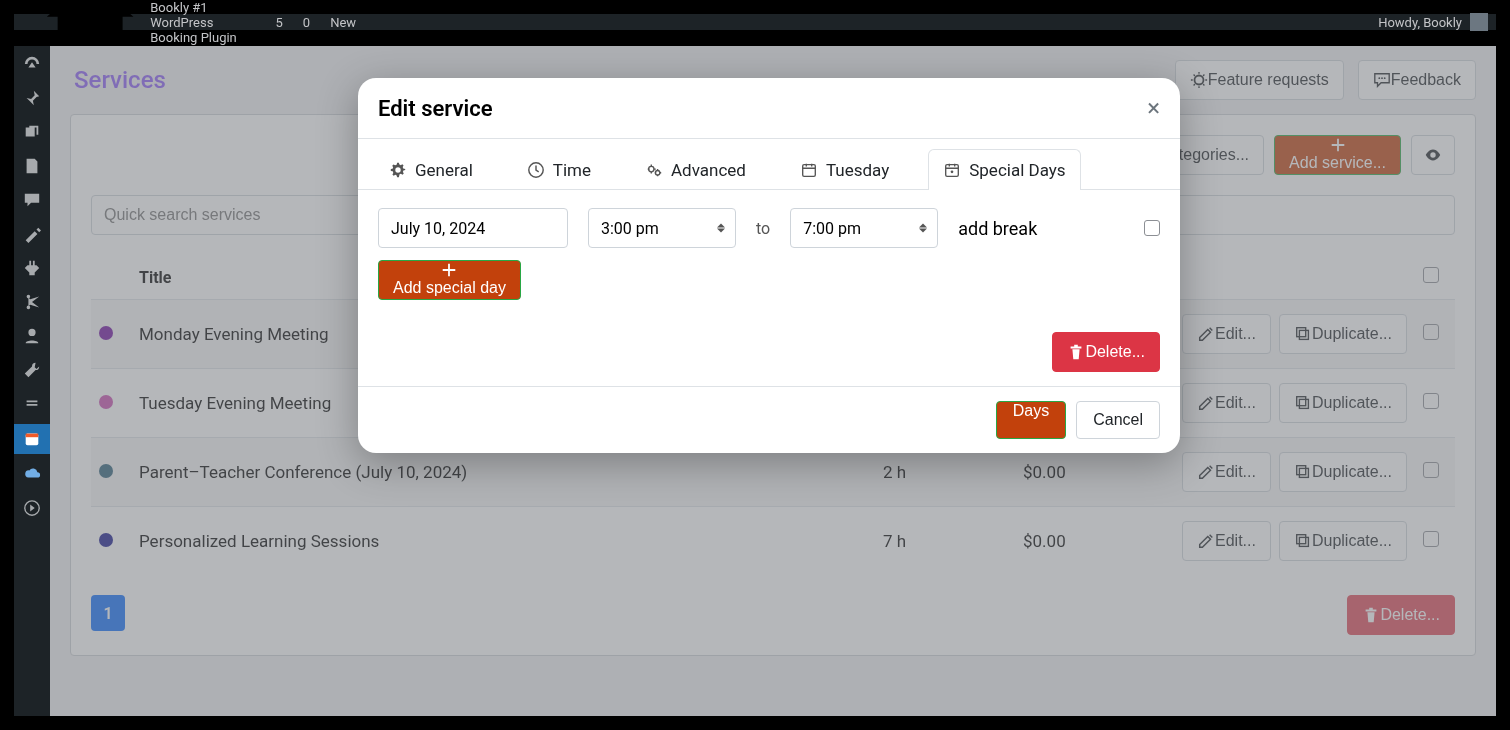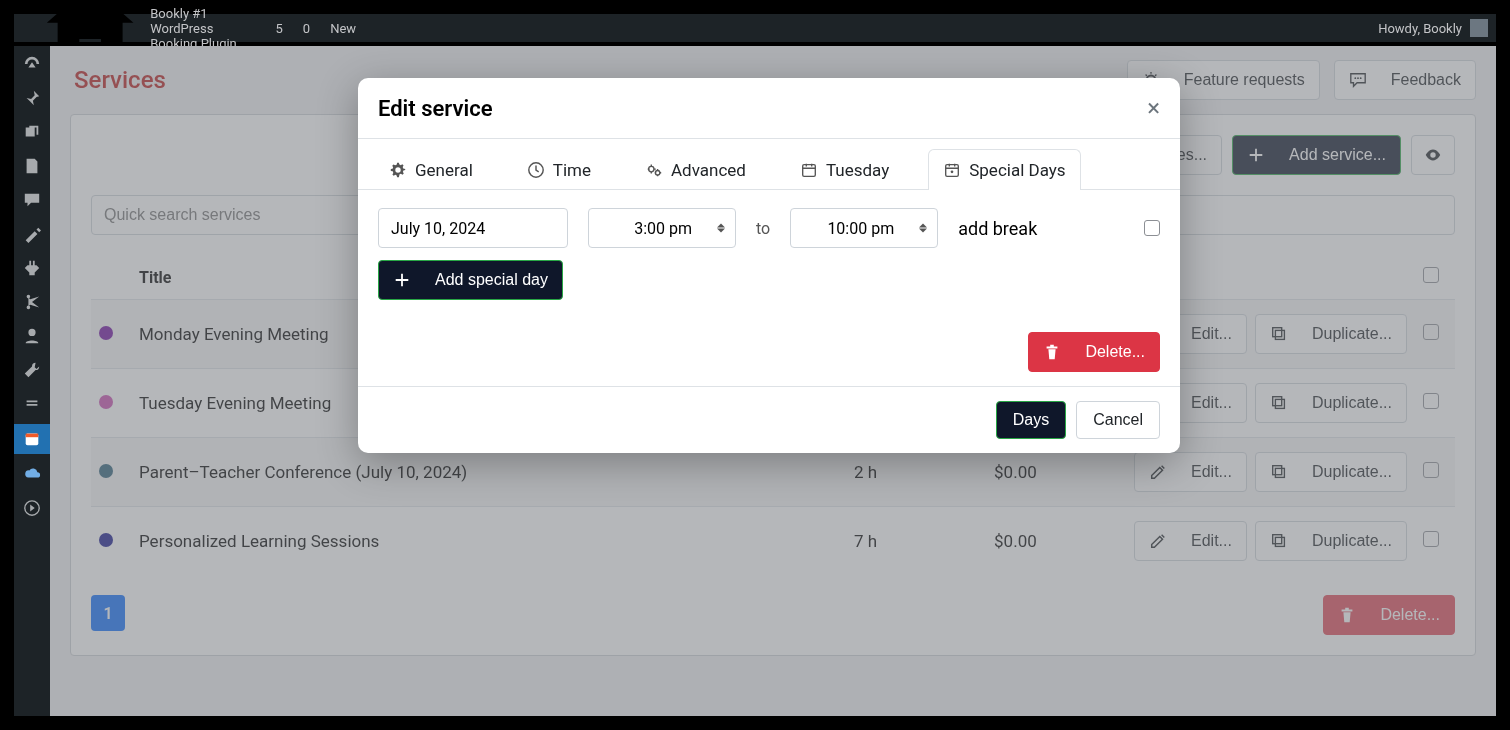--- a/index.html
+++ b/index.html
@@ -1,60 +1,60 @@
 <!DOCTYPE html>
 <html><head>
 <meta charset="utf-8">
 <style>
   * { box-sizing: border-box; margin: 0; padding: 0; }
   html, body { width: 1510px; height: 730px; font-family: -apple-system, BlinkMacSystemFont, "Segoe UI", Roboto, sans-serif; overflow: hidden; background:#000;}
   .frame { position:absolute; inset:0; border:14px solid #000; border-radius:12px;}
-  .adminbar { position:absolute; top:0; left:0; right:0; height:28px; background:#1d2327; color:#c3c4c7; display:flex; align-items:center; font-size:13px; padding:0 8px; gap:8px; }
+  .adminbar { position:absolute; top:0; left:0; right:0; height:16px; background:#1d2327; color:#c3c4c7; display:flex; align-items:center; font-size:13px; padding:0 8px; gap:8px; }
   .adminbar .left { display:flex; align-items:center; gap:14px;}
   .adminbar .item { display:flex; align-items:center; gap:6px; color:#c3c4c7;}
   .adminbar .right { margin-left:auto; display:flex; align-items:center; gap:8px;}
   .avatar { width:18px; height:18px; background:#6c7781;}
   .adminmenu { position:absolute; top:32px; left:0; bottom:0; width:36px; background:#1d2327; display:flex; flex-direction:column; align-items:center; padding-top:8px; gap:14px;}
   .adminmenu .mi { width:20px; height:20px; color:#a7aaad; display:flex; align-items:center; justify-content:center;}
   .adminmenu .mi.active { background:#2271b1; color:#fff; width:36px; height:30px; margin-top:-4px; margin-bottom:-4px;}
   .adminmenu svg { width:18px; height:18px; fill:currentColor;}
   .content { position:absolute; top:32px; left:36px; right:0; bottom:0; background:#f0f0f1; overflow:hidden;}
   .overlay { position:absolute; inset:0; background:rgba(120,124,130,0.55);}
-  h1.page-title { font-size:24px; font-weight:500; color:#b91c1c; padding:20px 24px;}
+  h1.page-title { font-size:24px; font-weight:500; color:#8b5cf6; padding:20px 24px;}
   .card { margin:0 20px; background:#fff; border:1px solid #ccd0d4; border-radius:4px; padding:20px;}
   .toprow { display:flex; justify-content:flex-end; gap:10px; margin-bottom:20px;}
-  .btn { display:inline-flex; align-items:center; gap:24px; border:1px solid #ced4da; background:#fff; color:#212529; border-radius:4px; height:40px; padding:0 14px; font-size:16px; cursor:pointer;}
-  .btn.green { background:#0f172a; color:#fff; border-color:#28a745;}
+  .btn { display:inline-flex; align-items:center; gap:0; border:1px solid #ced4da; background:#fff; color:#212529; border-radius:4px; height:40px; padding:0 14px; font-size:16px; cursor:pointer;}
+  .btn.green { background:#c2410c; color:#fff; border-color:#28a745;flex-direction:column;}
   .btn.red { background:#dc3545; color:#fff; border-color:#dc3545;}
   .btn.icon-only { padding:0 12px;}
   .search { width:100%; height:40px; border:1px solid #ced4da; border-radius:4px; margin-bottom:20px;}
   .search input { width:100%; height:100%; padding:0 12px; border:none; font-size:16px; color:#6c757d; background:transparent;}
   table.services { width:100%; border-collapse:collapse;}
   table.services th { text-align:left; font-weight:700; padding:12px 8px; font-size:16px;}
   table.services td { padding:14px 8px; border-top:1px solid #dee2e6; font-size:17px; vertical-align:middle;}
   table.services tr:nth-child(odd) td { background:#f5f5f5;}
   .dot { width:14px; height:14px; border-radius:50%; display:inline-block;}
   .rowbtns { display:flex; gap:8px; justify-content:flex-end;}
   .chk { width:16px; height:16px; border:1px solid #8c8f94; border-radius:3px; display:inline-block;}
   .pager { display:flex; justify-content:space-between; margin-top:20px;}
   .pagebtn { width:34px; height:36px; background:#0d6efd; color:#fff; border-radius:4px; display:flex; align-items:center; justify-content:center; font-weight:600;}
 
   
-  .modal { position:absolute; top:64px; left:344px; width:822px; background:#fff; border-radius:10px; box-shadow:0 10px 40px rgba(0,0,0,.3);}
+  .modal { position:absolute; top:64px; left:344px; width:822px; background:#fff; border-radius:18px; box-shadow:0 10px 40px rgba(0,0,0,.3);}
   .modal-hd { display:flex; align-items:center; justify-content:space-between; padding:16px 20px; border-bottom:1px solid #dee2e6;}
   .modal-hd h2 { font-size:22px; font-weight:600;}
   .close-x { font-size:24px; color:#6c757d; cursor:pointer;}
   .tabs { display:flex; padding:10px 16px 0 16px; gap:24px; border-bottom:1px solid #dee2e6; font-size:17px;}
   .tab { display:flex; align-items:center; gap:8px; padding:10px 14px; color:#212529; cursor:pointer; border:1px solid transparent; border-bottom:none; border-radius:6px 6px 0 0; margin-bottom:-1px;}
   .tab.active { border-color:#dee2e6; background:#fff;}
   .tab svg { width:18px; height:18px; fill:#555;}
   .modal-body { padding:18px 20px;}
   .row1 { display:flex; align-items:center; gap:20px;}
   .date-in { height:40px; border:1px solid #ced4da; border-radius:4px; padding:0 12px; font-size:16px; width:190px; display:flex; align-items:center;}
-  .sel { height:40px; border:1px solid #ced4da; border-radius:4px; padding:0 43px 0 12px; font-size:16px; width:148px; position:relative; display:flex; align-items:center;justify-content:flex-end;}
+  .sel { height:40px; border:1px solid #ced4da; border-radius:4px; padding:0 43px 0 12px; font-size:16px; width:148px; position:relative; display:flex; align-items:center;}
   .sel .caret { position:absolute; right:10px; top:50%; transform:translateY(-50%); display:flex; flex-direction:column; gap:1px;}
   .sel .caret::before { content:""; border:4px solid transparent; border-bottom-color:#555;}
   .sel .caret::after { content:""; border:4px solid transparent; border-top-color:#555;}
   .link { color:#000000; font-size:18px; cursor:pointer;}
   .body-chk { margin-left:auto;}
   .addday { margin-top:12px;align-items:center;}
   .actions1 { display:flex; justify-content:flex-end; padding:14px 20px;}
   .modal-ft { display:flex; justify-content:flex-end; gap:10px; padding:14px 20px; border-top:1px solid #dee2e6;}
 
   .ico { width:18px; height:18px; fill:currentColor;}
@@ -391,21 +391,21 @@
       <div class="row1">
         <div class="date-in">
             <span>July 10, 2024</span>
           </div>
         <div class="sel">
             <span>3:00 pm</span>
             <span class="caret"></span>
           </div>
         <span style="color:#555">to</span>
         <div class="sel">
-            <span>10:00 pm</span>
+            <span>7:00 pm</span>
             <span class="caret"></span>
           </div>
         <span class="link">add break</span>
         <span class="chk body-chk"></span>
       </div>
       <button class="btn green addday">
         <svg class="ico" viewBox="0 0 20 20">
             <path d="M9 3h2v6h6v2h-6v6H9v-6H3V9h6z" fill="#fff"></path>
           </svg>
         <span>Add special day</span>

